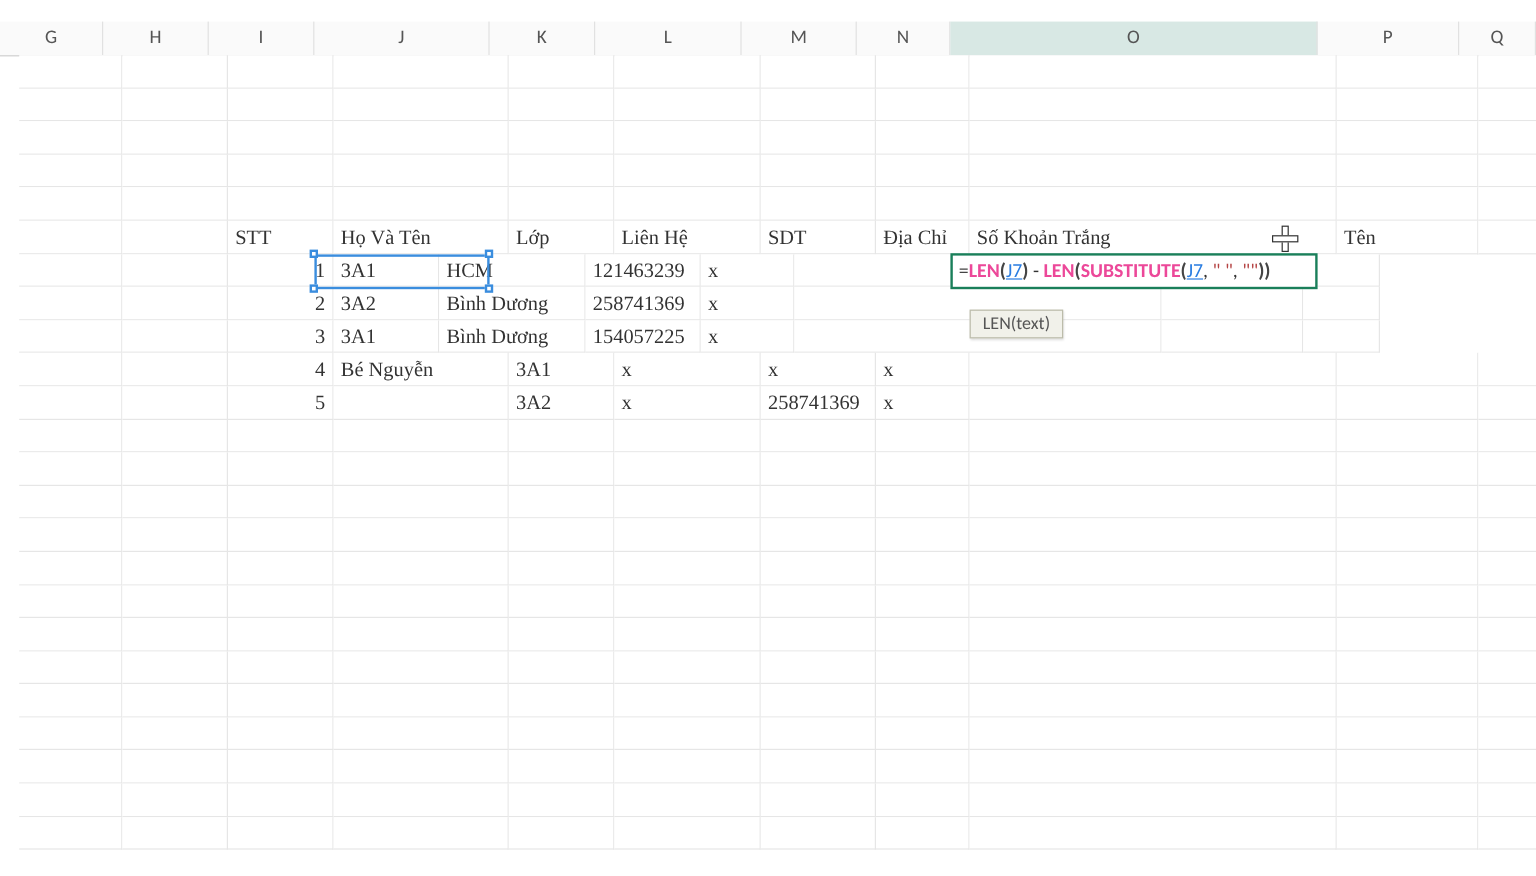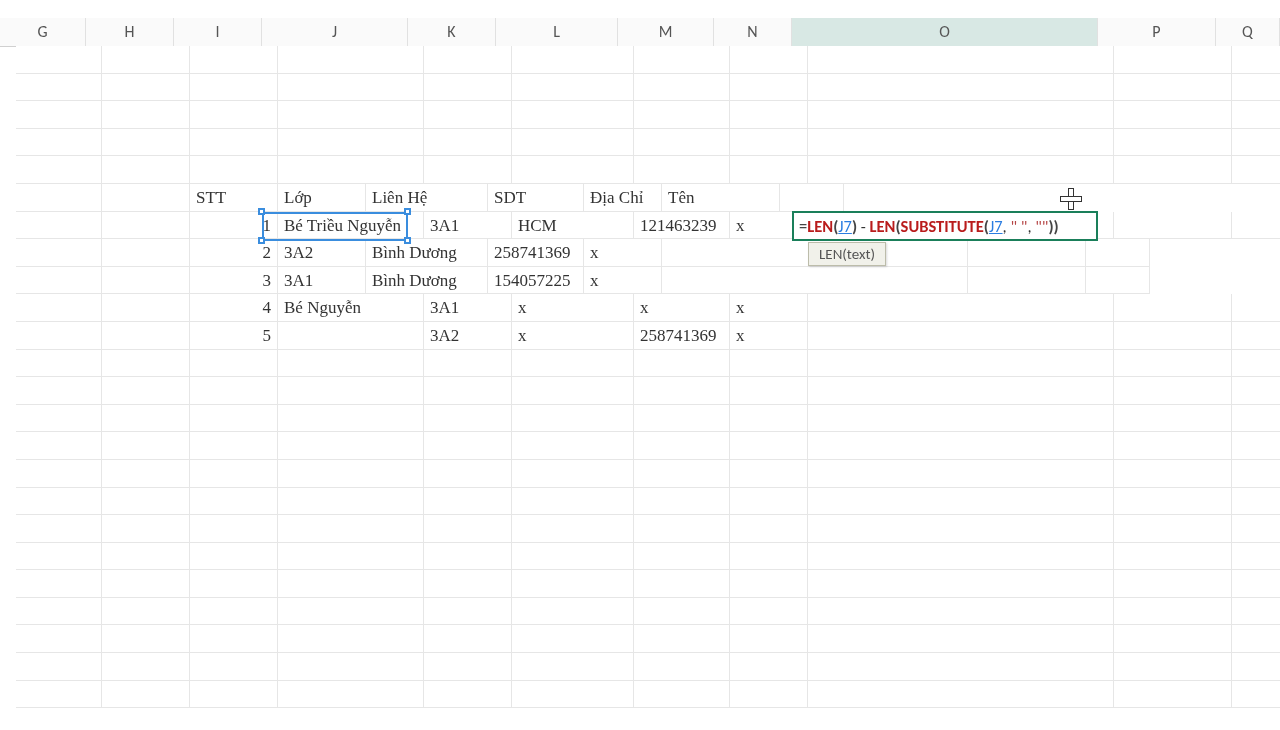--- a/index.html
+++ b/index.html
@@ -84,21 +84,21 @@
     border: 2px solid #1a7f5a;
     background: #ffffff;
     padding: 0 5px;
     line-height: 27px;
     font-size: 16.5px;
     overflow: visible;
     z-index: 40;
   }
   .formula-text { white-space: pre; }
   .formula-text .eq { color: #444; }
-  .formula-text .fn { color: #b91c1c; font-weight: 600; }
+  .formula-text .fn { color: #ec4899; font-weight: 600; }
   .formula-text .ref { color: #2a7de1; text-decoration: underline; }
   .formula-text .str { color: #b54545; }
   .formula-text .par { color: #444; font-weight: 600; }
 
   
   .ref-highlight {
     position: absolute;
     border: 2px solid #3a8dde;
     box-sizing: border-box;
     pointer-events: none;
@@ -119,20 +119,21 @@
   .fn-tooltip {
     position: absolute;
     background: #f1f1ea;
     border: 1px solid #bcbcaa;
     color: #555;
     padding: 2px 10px;
     font-size: 15px;
     z-index: 50;
     box-shadow: 1px 1px 2px rgba(0,0,0,0.15);
     white-space: nowrap;
+    margin-top: 16px;
   }
 
   
   .cursor-plus {
     position: absolute;
     width: 22px;
     height: 22px;
     z-index: 60;
     pointer-events: none;
   }
@@ -234,33 +235,34 @@
         <div class="cell c-N"></div>
         <div class="cell c-O"></div>
         <div class="cell c-P"></div>
         <div class="cell c-Q"></div>
     </div>
 
     <div class="row">
       <div class="cell c-G"></div>
       <div class="cell c-H"></div>
       <div class="cell c-I">STT</div>
+      <div class="cell c-J">Họ Và Tên</div>
       <div class="cell c-K">Lớp</div>
       <div class="cell c-L">Liên Hệ</div>
       <div class="cell c-M">SDT</div>
       <div class="cell c-N">Địa Chỉ</div>
+      <div class="cell c-O">Số Khoản Trắng</div>
       <div class="cell c-P">Tên</div>
       <div class="cell c-Q"></div>
     </div>
 
     <div class="row">
       <div class="cell c-G"></div>
       <div class="cell c-H"></div>
       <div class="cell c-I num">1</div>
-      <div class="cell c-J">Bé Triều Nguyễn</div>
       <div class="cell c-K">3A1</div>
       <div class="cell c-L">HCM</div>
       <div class="cell c-M">121463239</div>
       <div class="cell c-N">x</div>
       <div class="cell c-O"></div>
       <div class="cell c-P"></div>
       <div class="cell c-Q"></div>
     </div>
 
     <div class="row">

